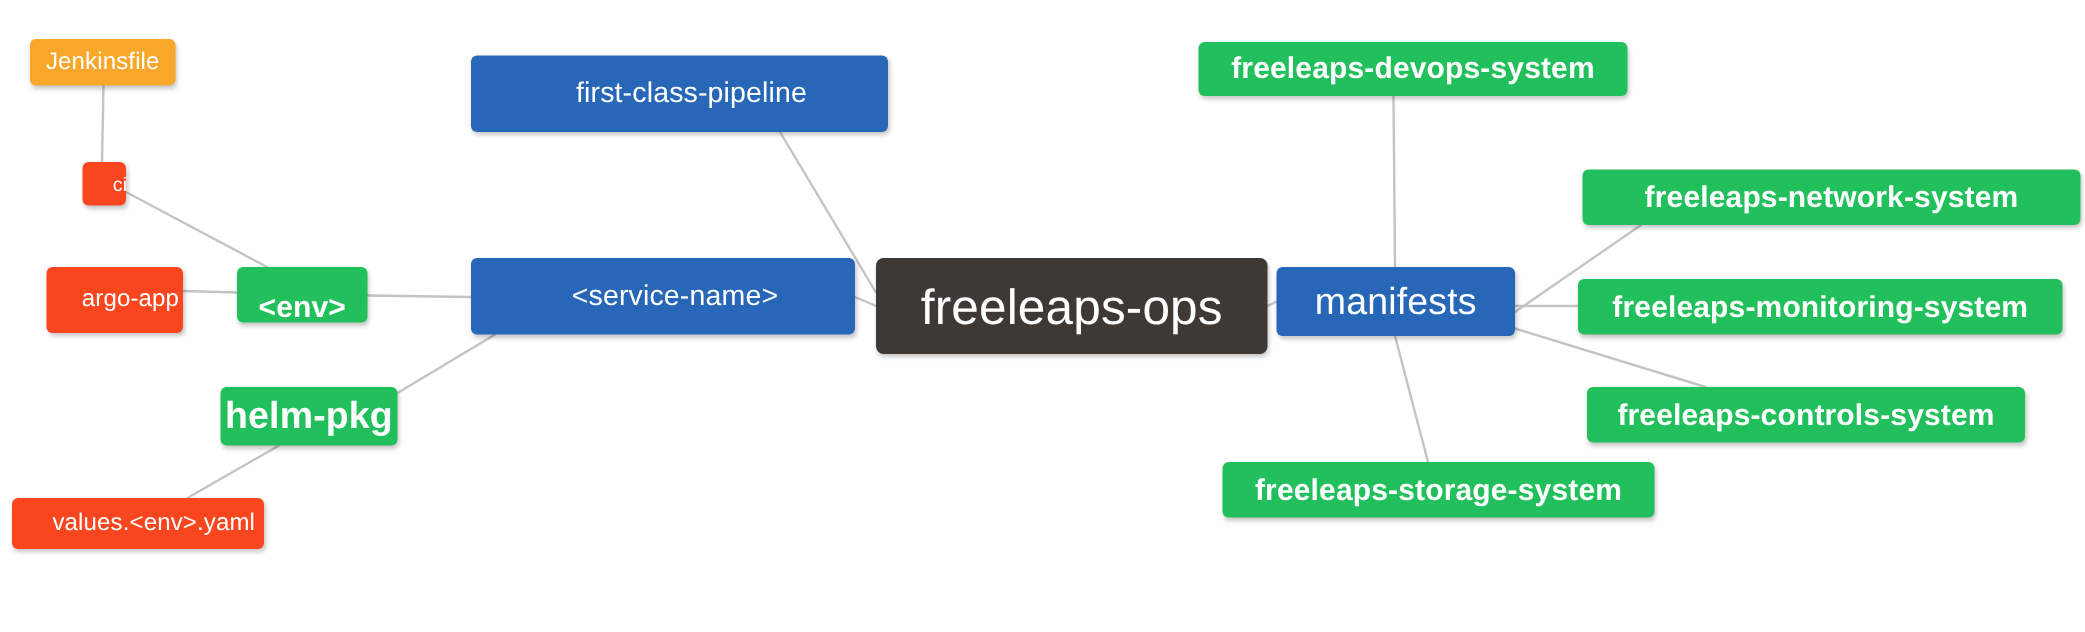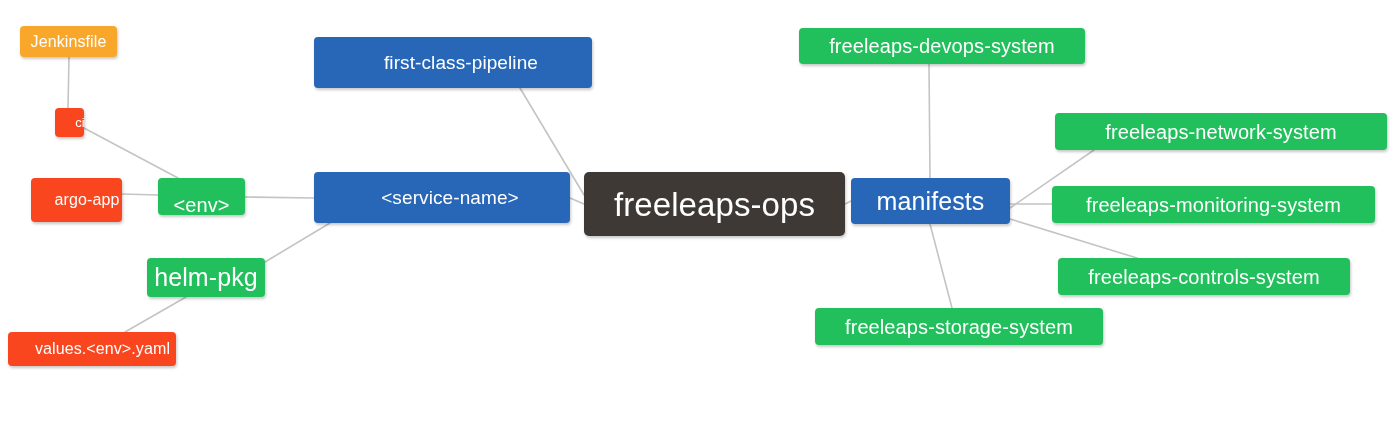--- a/index.html
+++ b/index.html
@@ -43,20 +43,21 @@
   .node-root {
     background: #3e3935;
     border-radius: 5px;
     font-size: 33px;
   }
   .node-blue {
     background: #2867b8;
   }
   .node-green {
     background: #22c05c;
+    font-weight: bold;
   }
   .node-orange {
     background: #f9a72b;
   }
   .node-red {
     background: #f9461f;
     padding-left: 21px;
   }
   .size-xl  { font-size: 19px; padding-left: 16px; }
   .size-lg  { font-size: 25px; }

